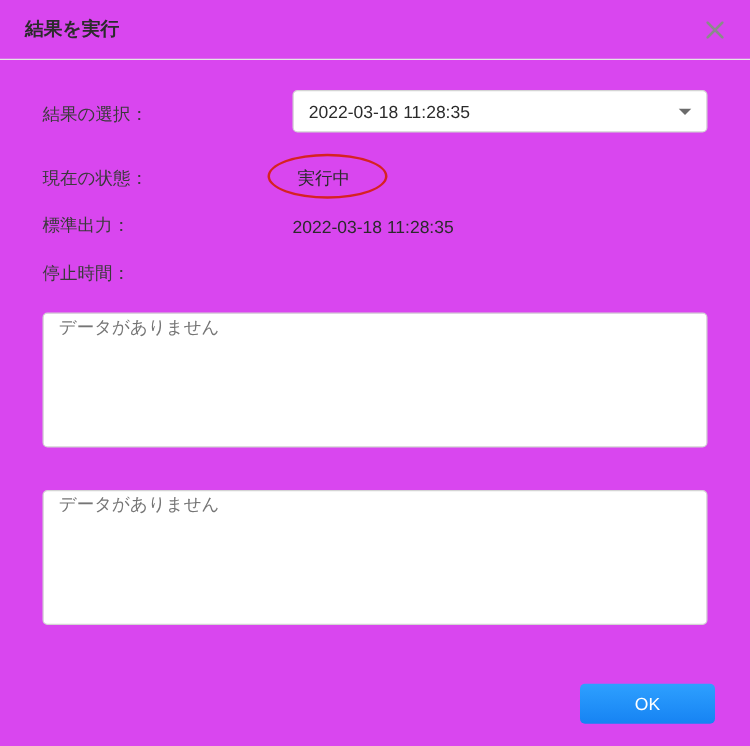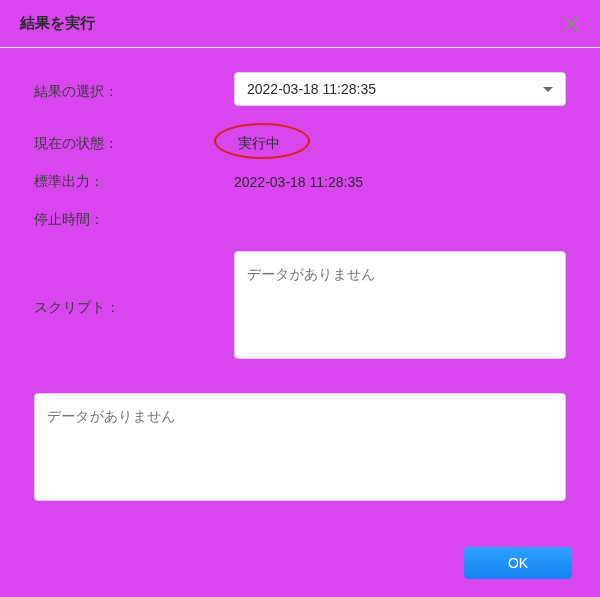--- a/index.html
+++ b/index.html
@@ -112,21 +112,21 @@
       border-radius: 50%;
       z-index: 1;
       pointer-events: none;
     }
     .textarea-box {
       flex: 1;
       min-height: 108px;
       border: 1px solid #d4d4d4;
       border-radius: 4px;
       background: #ffffff;
-      padding: 14px 12px;
+      padding: 2px 12px;
       font-size: 14px;
       color: #9a9a9a;
       resize: none;
       font-family: inherit;
     }
     .dialog-footer {
       padding: 16px 28px 18px 28px;
       display: flex;
       justify-content: flex-end;
     }
@@ -190,21 +190,20 @@
       <div class="field-label">標準出力：</div>
       <div class="field-value">2022-03-18 11:28:35</div>
     </div>
 
     <div class="field-row">
       <div class="field-label">停止時間：</div>
       <div class="field-value"></div>
     </div>
 
     <div class="field-row row-textarea">
-      <div class="field-label">スクリプト：</div>
       <textarea class="textarea-box" readonly="" placeholder="データがありません" style=""></textarea>
     </div>
 
     <div class="field-row row-textarea-last">
       <textarea class="textarea-box" readonly="" placeholder="データがありません" style=""></textarea>
     </div>
 
   </div>
 
   <div class="dialog-footer">

